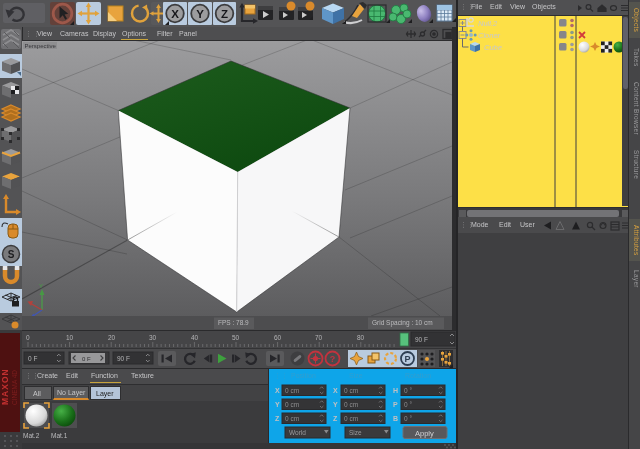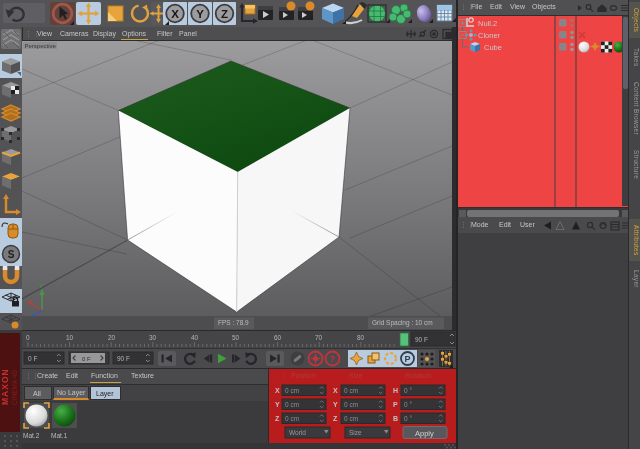--- a/index.html
+++ b/index.html
@@ -595,21 +595,21 @@
   <g stroke="#e8a33d" stroke-width="1.6" fill="none">
    <path d="M2 7 v-5 h5 M22 2 h5 v5 M27 22 v5 h-5 M7 27 h-5 v-5"></path>
   </g>
   <rect x="30" y="2" width="25" height="25" fill="#4e4e50"></rect>
   <circle cx="42.5" cy="14.5" r="11" fill="url(#ballG)"></circle>
   <text x="1" y="36.5" font-family="Liberation Sans" font-size="6.5" fill="#bcbcbe">Mat.2</text>
   <text x="29" y="36.5" font-family="Liberation Sans" font-size="6.5" fill="#bcbcbe">Mat.1</text>
  </svg>
 </div>
 
-<div class="abs" style="left:268px;top:368px;width:188px;height:75px;background:#b91c1c;border-top:1px solid #2a2a2c;border-left:1px solid #2a2a2c;" id="coordmgr">
+<div class="abs" style="left:268px;top:368px;width:188px;height:75px;background:#0ea5e9;border-top:1px solid #2a2a2c;border-left:1px solid #2a2a2c;" id="coordmgr">
 <svg width="188" height="75" style="position:absolute;left:0;top:0;">
  <g fill="#8a8a8c" font-family="Liberation Sans" font-size="7" opacity="0.28">
   <text x="5" y="9">⋮⋮</text>
   <text x="22" y="9">Position</text>
         <text x="80" y="9">Size</text>
         <text x="136" y="9">Rotation</text>
  </g>
  <g font-family="Liberation Sans" font-size="7" font-weight="bold" fill="#c0c0c2">
   <text x="6" y="23.5">X</text>
         <text x="6" y="37.5">Y</text>
@@ -691,21 +691,21 @@
    <circle cx="12.5" cy="5" r="2.4"></circle>
         <line x1="14.3" y1="6.8" x2="17" y2="9.5"></line>
    <path d="M22 6.5 l4 -3.5 4 3.5 v3 h-8 z" fill="#2c2c2e"></path>
    <ellipse cx="37.5" cy="6" rx="3" ry="2.4"></ellipse>
    <path d="M45 3.5 h8 M45 6 h8 M45 8.5 h8"></path>
   </g>
   <rect x="55" y="2" width="5" height="8" fill="none" stroke="#2c2c2e"></rect>
       <polygon points="57.5,8 55.5,4.5 59.5,4.5" fill="#2c2c2e"></polygon>
  </svg>
 
- <div class="abs" style="left:0;top:16px;width:172px;height:191px;background:#ef4444;">
+ <div class="abs" style="left:0;top:16px;width:172px;height:191px;background:#fde047;font-style:italic;">
   <svg width="172" height="191">
    <g stroke="#3e3e40" stroke-width="1">
           <line x1="97" y1="0" x2="97" y2="191"></line>
           <line x1="118" y1="0" x2="118" y2="191"></line>
         </g>
 
    <rect x="1" y="3.5" width="7" height="7" fill="none" stroke="#8a8a8c"></rect>
         <path d="M2.5 7 h4 M4.5 5 v4" stroke="#8a8a8c" stroke-width="1"></path>
    <path d="M9 2 v8 h7" stroke="#d8d8da" stroke-width="1.4" fill="none"></path>
         <circle cx="13" cy="4" r="2.2" fill="none" stroke="#d8d8da" stroke-width="1.2"></circle>

